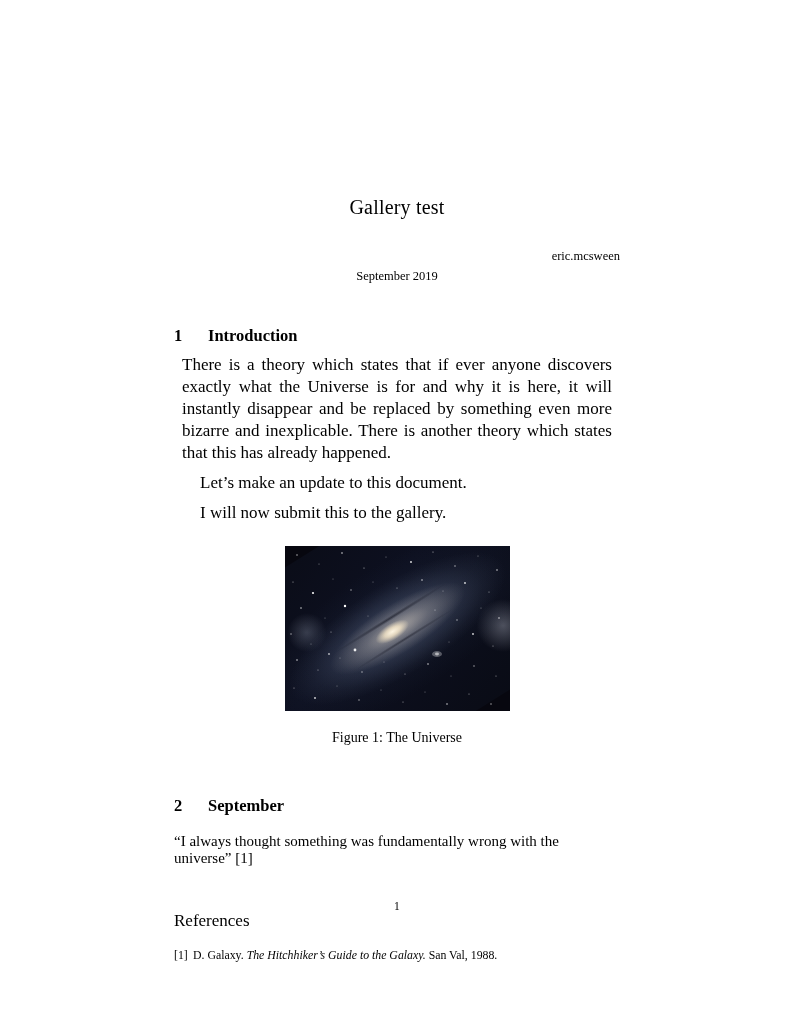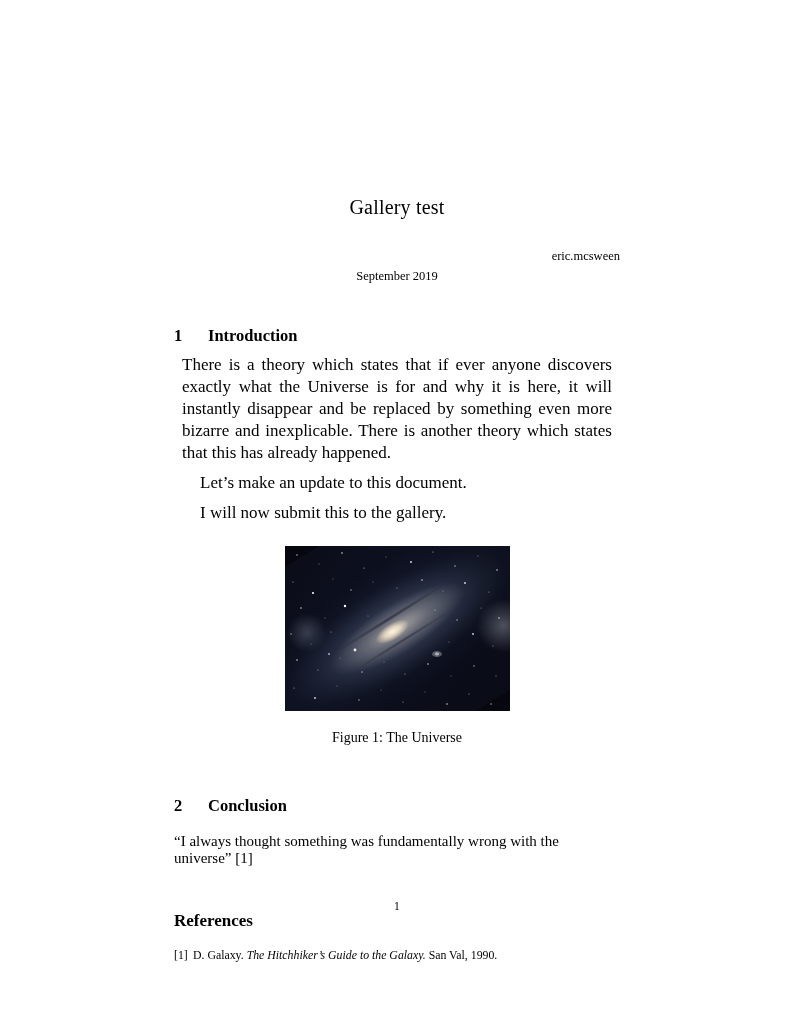--- a/index.html
+++ b/index.html
@@ -111,21 +111,21 @@
     background:
       radial-gradient(ellipse 95px 3px at 50% 28%, rgba(10,12,24,0.55) 0%, rgba(10,12,24,0.0) 70%),
       radial-gradient(ellipse 85px 2.5px at 50% 72%, rgba(10,12,24,0.45) 0%, rgba(10,12,24,0.0) 70%);
   }
   .figure-caption {
     font-size: 14px;
     margin-top: 15px;
   }
   h2.refs {
     font-size: 17px;
-    font-weight: bold;
+    font-weight: normal;
     margin: 44px 0 0 0;
   }
   .ref-entry {
     font-size: 11.8px;
     margin-top: 17px;
     display: flex;
   }
   .ref-label {
     width: 19px;
     flex: 0 0 19px;
@@ -232,27 +232,27 @@
             </g>
           </svg>
         </div>
         <div class="figure-caption">Figure 1: The Universe</div>
       </div>
     </div>
 
     <div class="sec2-wrap">
       <h2 class="section">
         <span class="num">2</span>
-        <span>Conclusion</span>
+        <span>September</span>
       </h2>
       <div class="quote-line">“I always thought something was fundamentally wrong with the universe” [1]</div>
     </div>
 
     <h2 class="refs">References</h2>
     <div class="ref-entry">
       <span class="ref-label">[1]</span>
-      <span class="ref-text"><span>D. Galaxy.</span> <i>The Hitchhiker’s Guide to the Galaxy.</i> <span>San Val, 1990.</span></span>
+      <span class="ref-text"><span>D. Galaxy.</span> <i>The Hitchhiker’s Guide to the Galaxy.</i> <span>San Val, 1988.</span></span>
     </div>
 
   </div>
 
   <div class="page-number">1</div>
 </div>
 
 </body></html>

